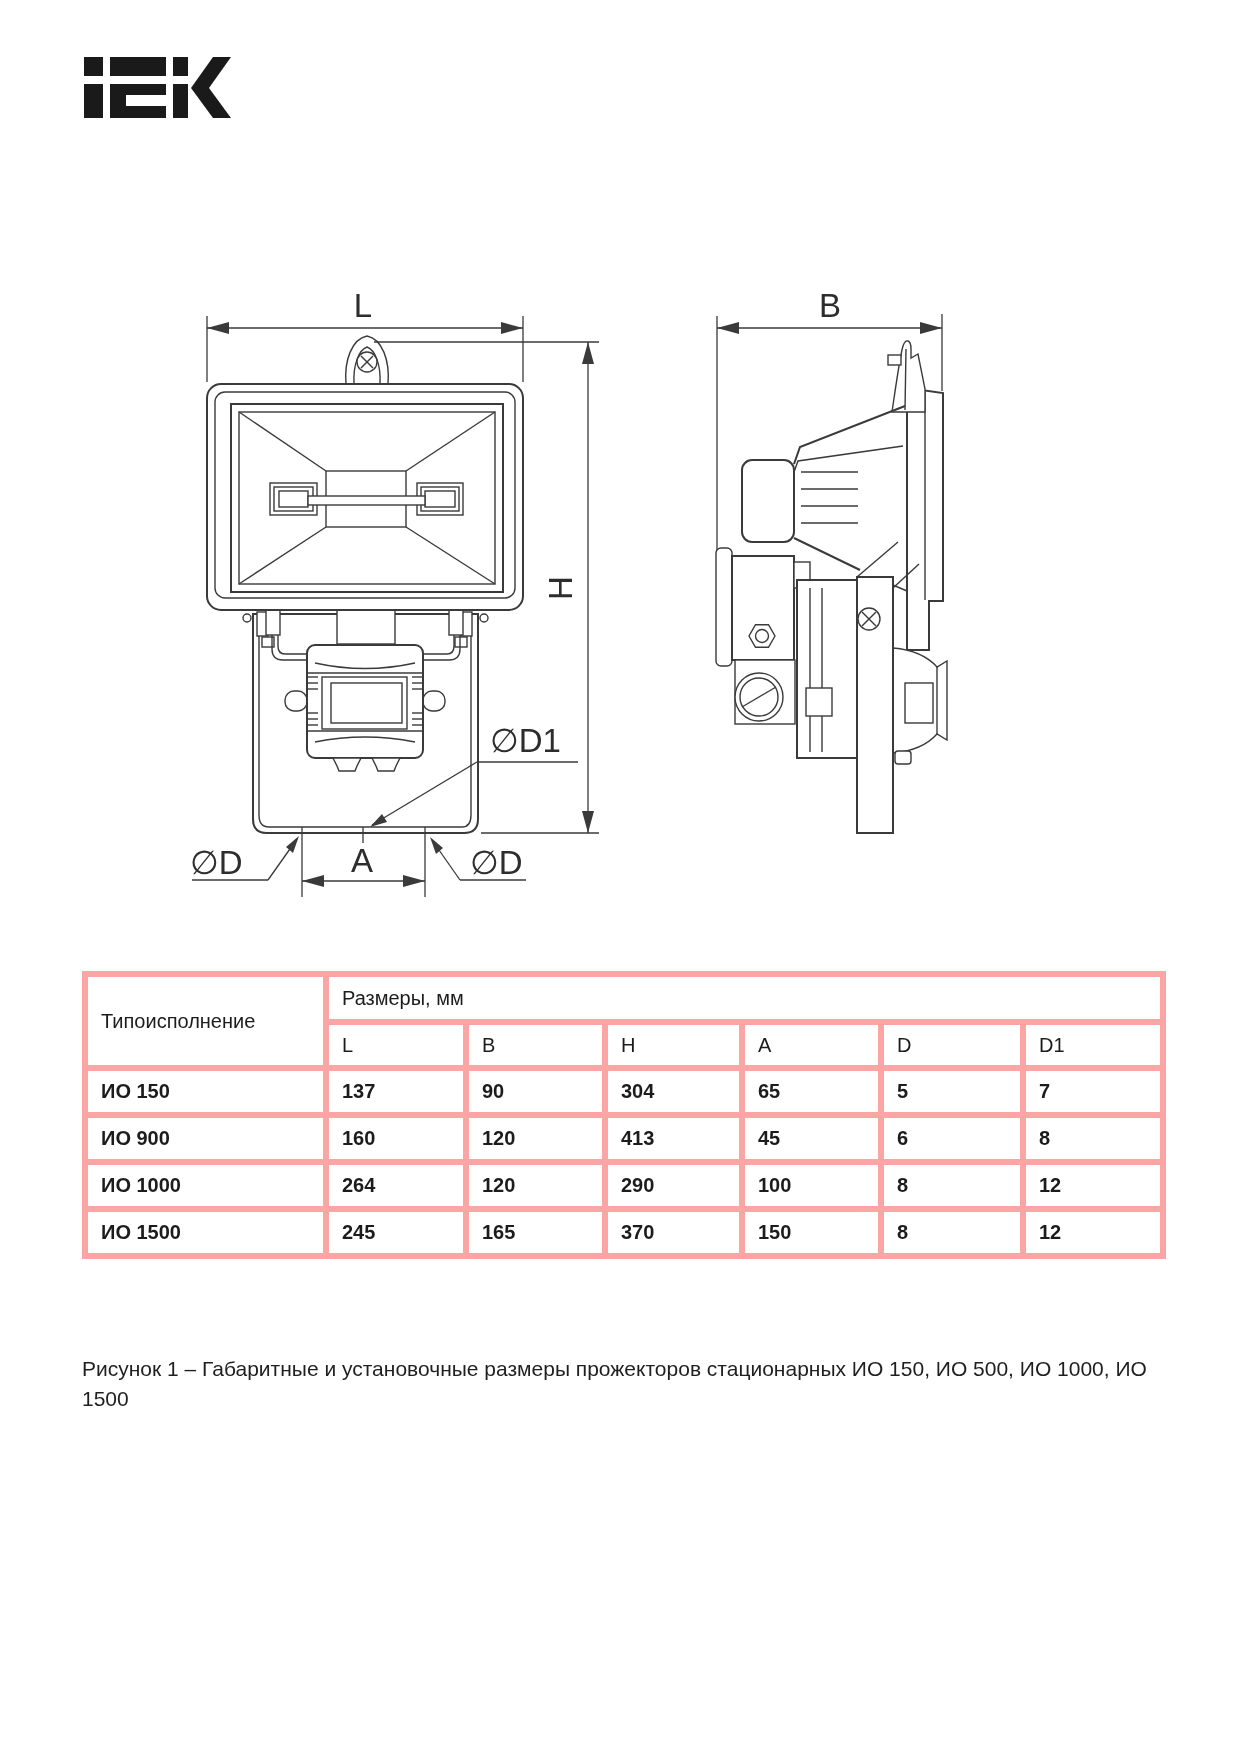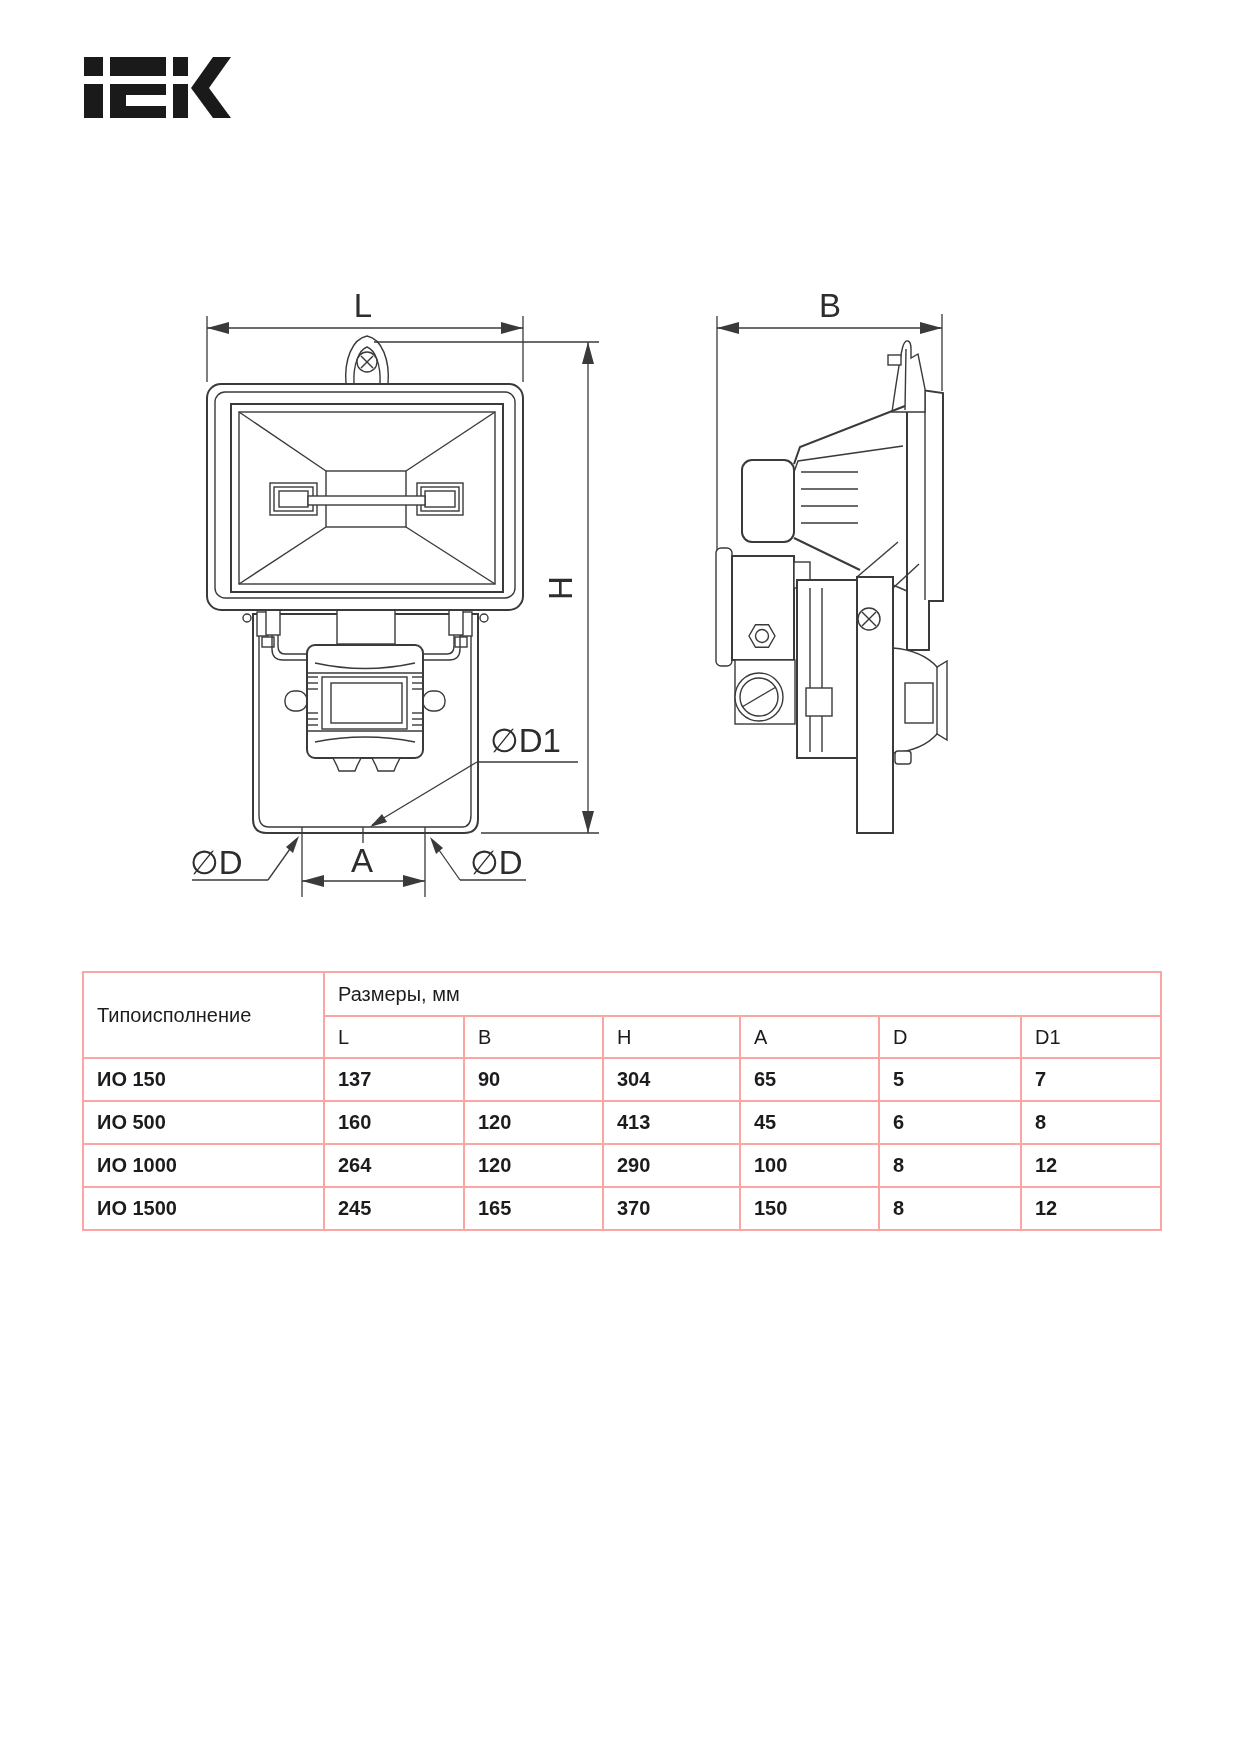--- a/index.html
+++ b/index.html
@@ -12,21 +12,21 @@
   .ln   {fill:none;stroke:#3a3a3a;stroke-width:2;}
   .th   {fill:none;stroke:#3a3a3a;stroke-width:1.4;}
   .dim  {fill:none;stroke:#3a3a3a;stroke-width:1.3;}
   .ar   {fill:#3a3a3a;stroke:none;}
   .logo {fill:#1a1a1a;stroke:none;}
   .dimtext{font-family:"Liberation Sans", sans-serif;font-size:33px;fill:#2d2d2d;}
   
   #dims-table{position:absolute;left:82px;top:971px;width:1078px;
     border-collapse:collapse;table-layout:fixed;
     font-size:20px;color:#1c1c1c;}
-  #dims-table td{border:2px solid #fca5a5;padding:0 6px 0 13px;vertical-align:middle;
+  #dims-table td{border:6px solid #fca5a5;padding:0 6px 0 13px;vertical-align:middle;
     white-space:nowrap;overflow:hidden;}
   #dims-table tr.hr1 td{height:42px;}
   #dims-table tr.hr2 td{height:40px;}
   #dims-table tr.data td{height:41px;font-weight:bold;}
   
   #caption{position:absolute;left:82px;top:1354px;width:1092px;
     font-size:21px;line-height:30px;color:#1f1f1f;}
 </style>
 </head>
 <body>
@@ -256,21 +256,21 @@
       <tr class="data">
         <td>ИО 150</td>
         <td>137</td>
         <td>90</td>
         <td>304</td>
         <td>65</td>
         <td>5</td>
         <td>7</td>
       </tr>
       <tr class="data">
-        <td>ИО 500</td>
+        <td>ИО 900</td>
         <td>160</td>
         <td>120</td>
         <td>413</td>
         <td>45</td>
         <td>6</td>
         <td>8</td>
       </tr>
       <tr class="data">
         <td>ИО 1000</td>
         <td>264</td>
@@ -285,14 +285,15 @@
         <td>245</td>
         <td>165</td>
         <td>370</td>
         <td>150</td>
         <td>8</td>
         <td>12</td>
       </tr>
     </tbody>
   </table>
 
+  <div id="caption">Рисунок 1 – Габаритные и установочные размеры прожекторов стационарных  ИО 150, ИО 500, ИО 1000, ИО 1500</div>
 
 </div>
 
 </body></html>

